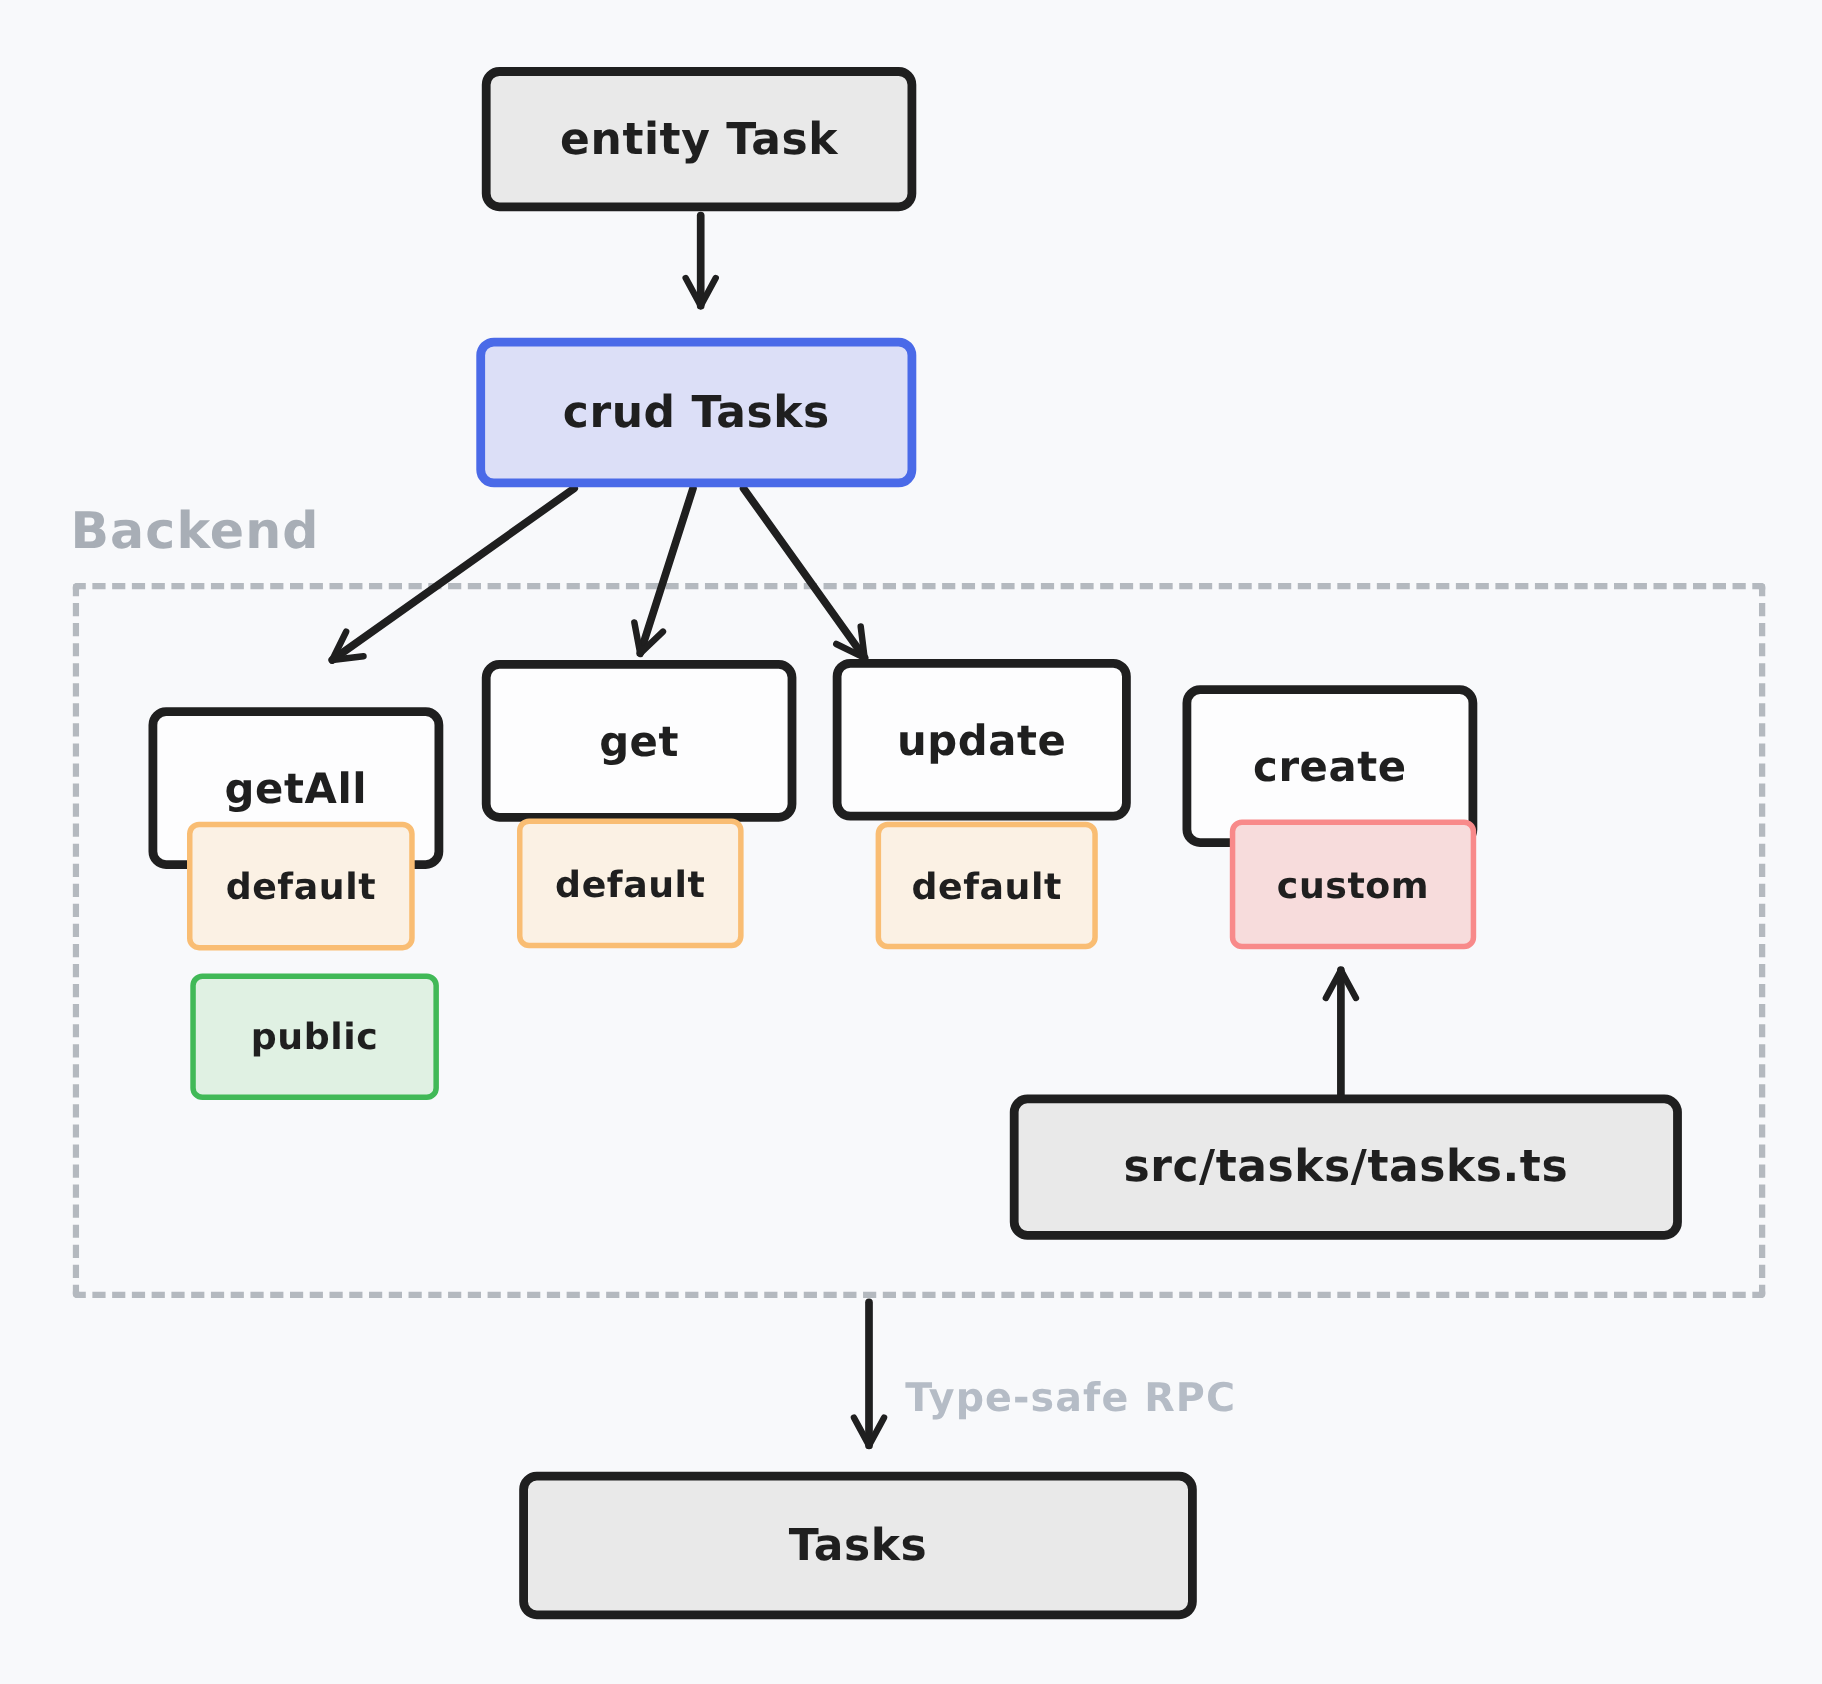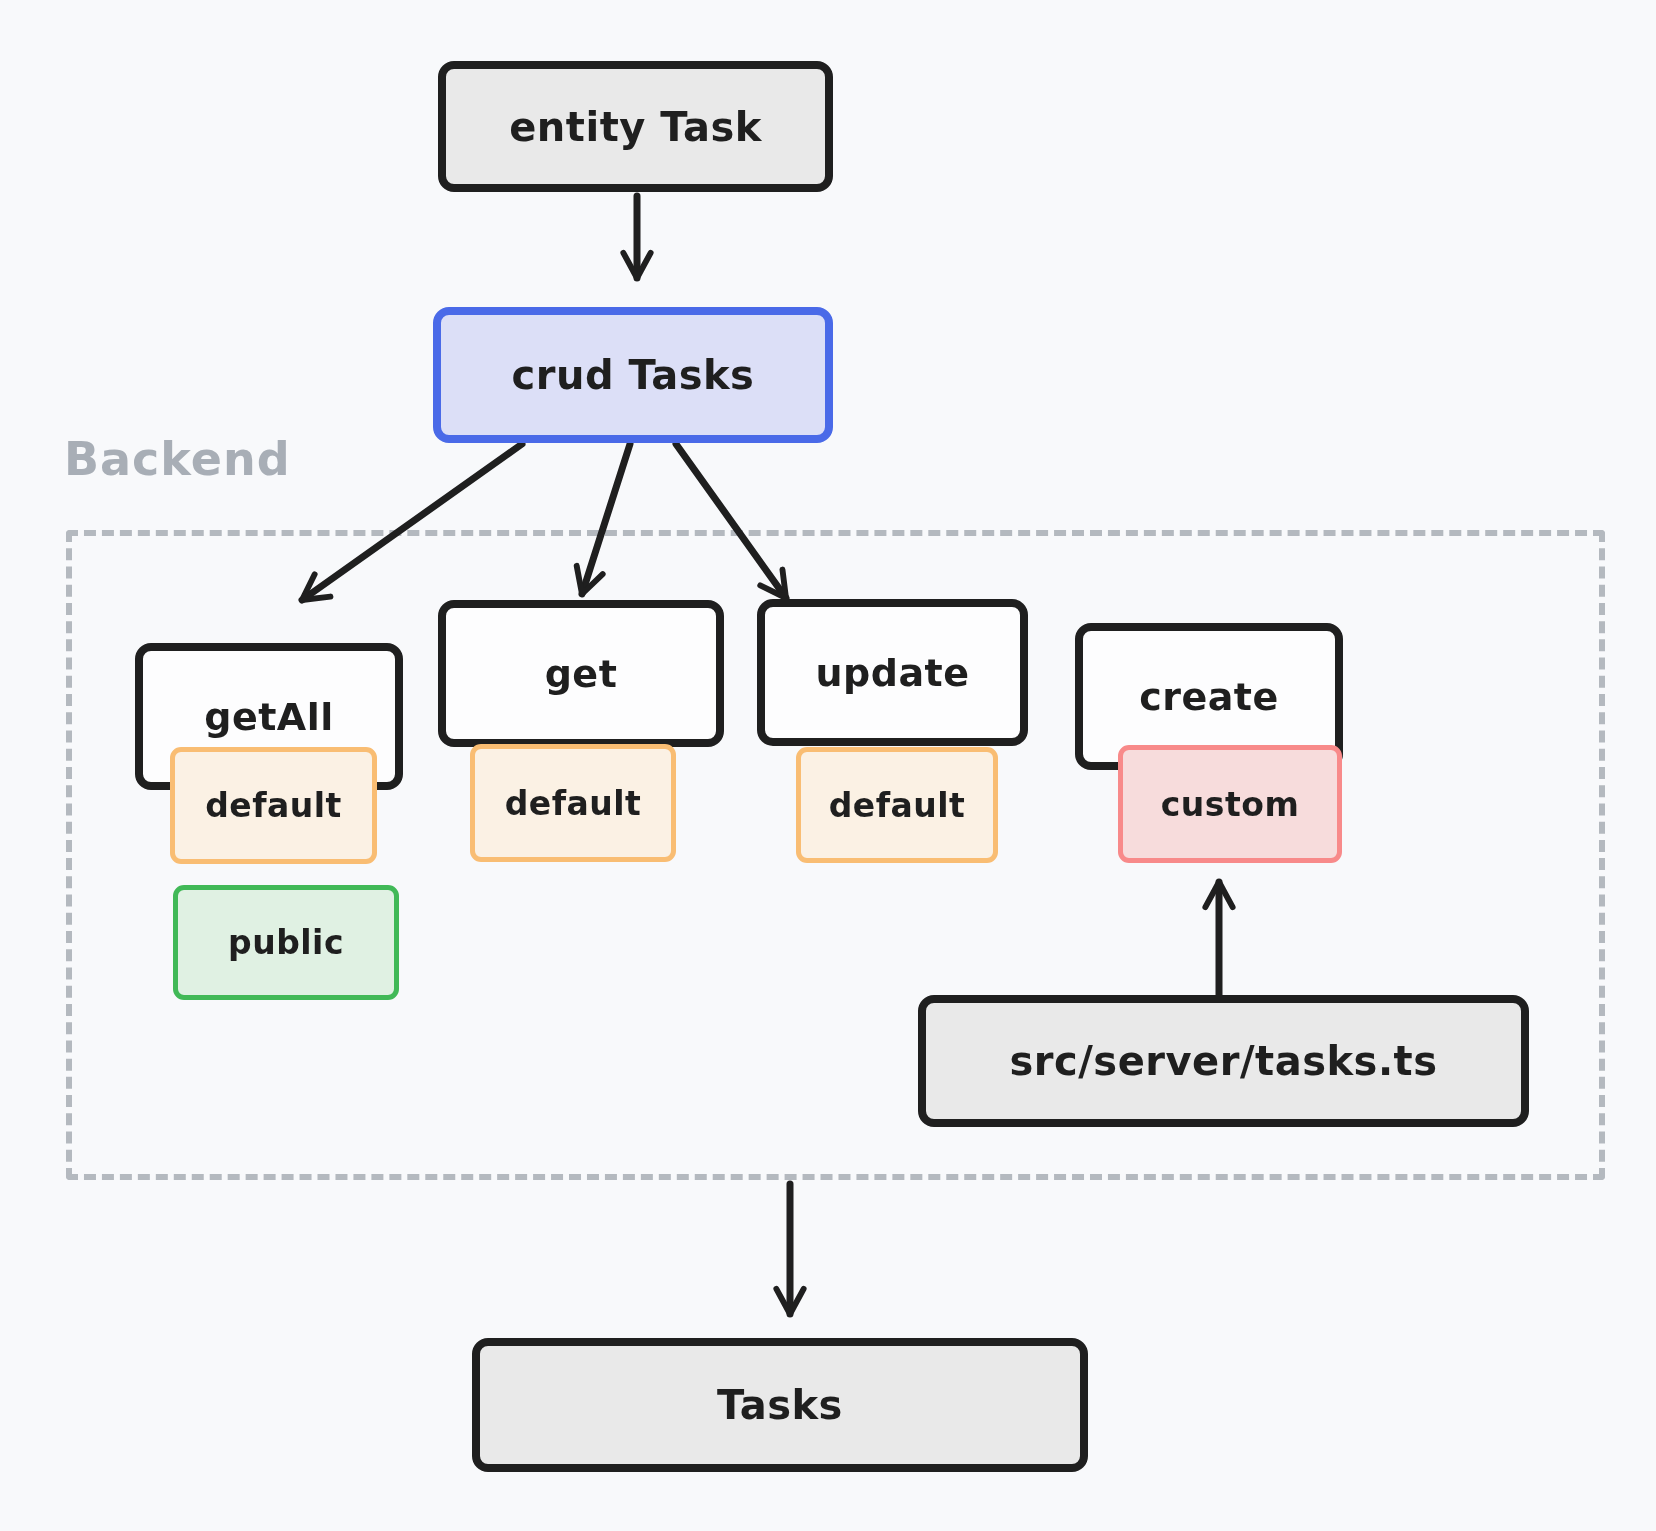--- a/index.html
+++ b/index.html
@@ -29,21 +29,21 @@
   .tag-orange{background:var(--orangeFill);border:5px solid var(--orangeBorder);}
   .tag-red{background:var(--redFill);border:5px solid var(--redBorder);}
   .tag-green{background:var(--greenFill);border:5px solid var(--greenBorder);}
   
   .dashed-box{
     position:absolute;left:66px;top:530px;width:1539px;height:650px;
     box-sizing:border-box;border:6px dashed var(--dash);border-radius:4px;
     z-index:0;
   }
   .float-label{
-    position:absolute;font-weight:700;z-index:2;letter-spacing:1px;
+    position:absolute;font-weight:700;z-index:2;letter-spacing:1px;margin-top:23px;
   }
   .backend-label{left:64px;top:432px;font-size:46px;color:var(--muted);}
   .rpc-label{left:823px;top:1228px;font-size:36px;color:var(--mutedLight);}
 
   
   #entity      {left:438px; top:61px;   width:395px; height:131px;}
   #crud        {left:433px; top:307px;  width:400px; height:136px;}
   #getall      {left:135px; top:623px;  width:268px; height:147px;margin-top:20px;}
   #get         {left:438px; top:600px;  width:286px; height:147px;}
   #update      {left:757px; top:599px;  width:271px; height:147px;}
@@ -90,18 +90,19 @@
   <div class="node box-white" id="update">update</div>
   <div class="node box-white" id="create">create</div>
 
   <div class="node tag tag-orange" id="def-getall">default</div>
   <div class="node tag tag-orange" id="def-get">default</div>
   <div class="node tag tag-orange" id="def-update">default</div>
   <div class="node tag tag-red" id="custom-create">custom</div>
 
   <div class="node tag tag-green" id="public">public</div>
 
-  <div class="node box-gray" id="server-file">src/server/tasks.ts</div>
+  <div class="node box-gray" id="server-file">src/tasks/tasks.ts</div>
 
+  <div class="float-label rpc-label">Type-safe RPC</div>
 
   <div class="node box-gray" id="client">Tasks</div>
 
 </div>
 
 </body></html>

